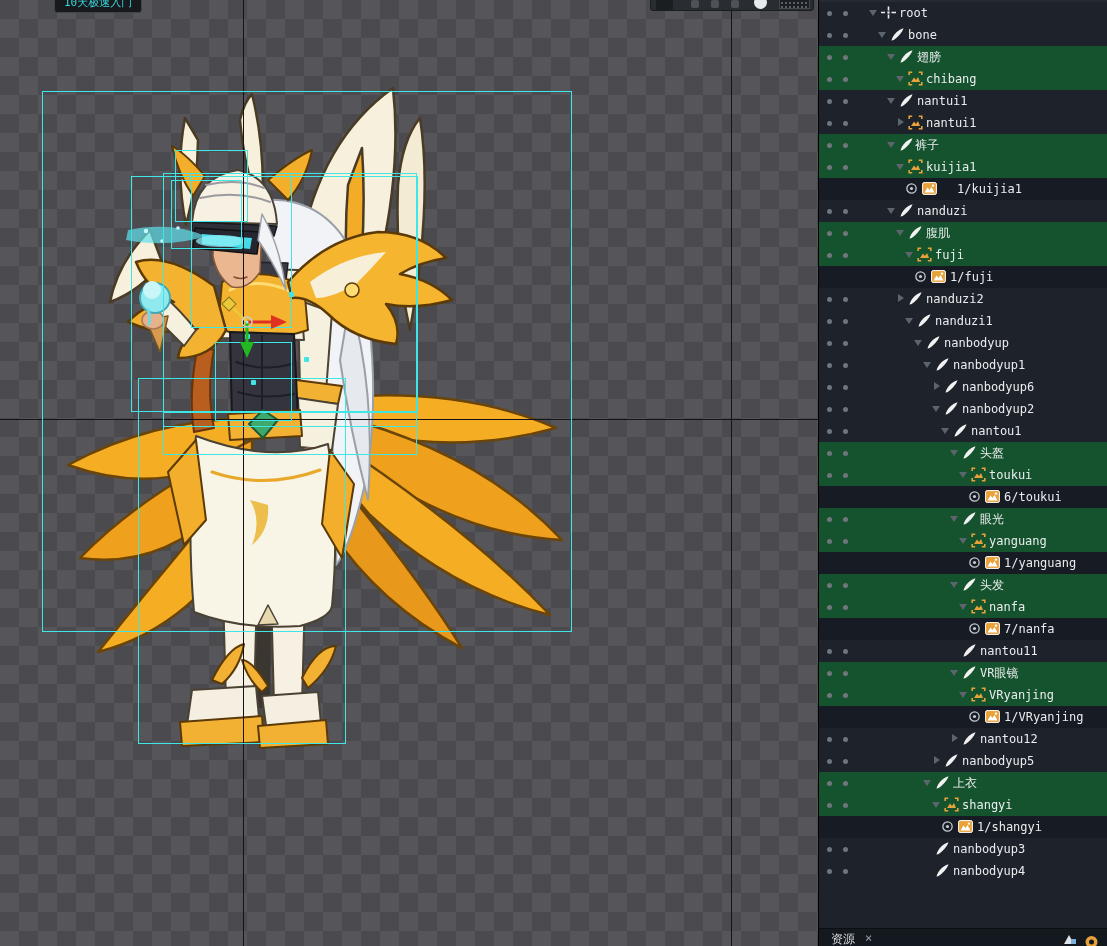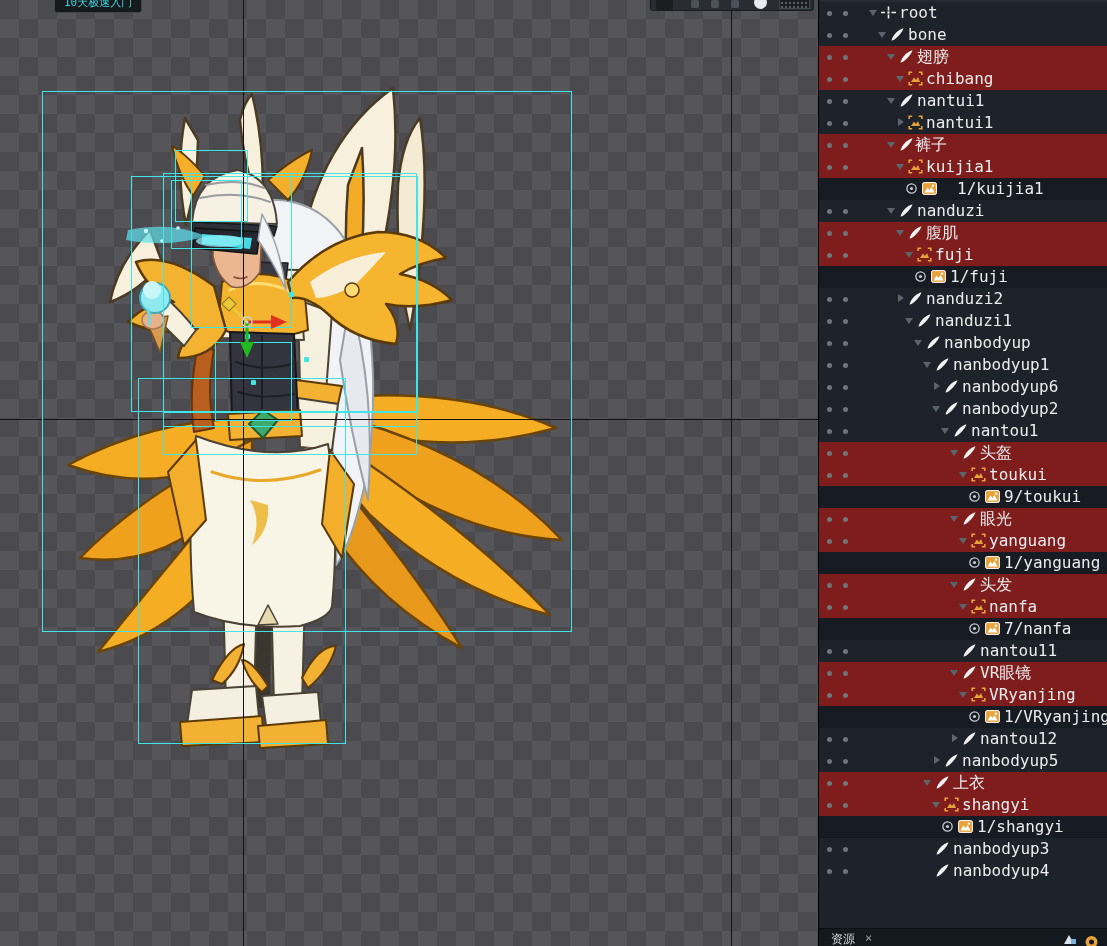--- a/index.html
+++ b/index.html
@@ -31,30 +31,30 @@
     border-radius:50%;}
   .minibar .mm{position:absolute;right:3px;top:3px;width:31px;height:13px;background:#1B1E22;
     border:1px solid #45494e;
     background-image:radial-gradient(#5a5f66 1px,transparent 1.2px);background-size:4px 4px;}
   
   .panel{position:absolute;left:818px;top:0;width:289px;height:946px;background:#1D222B;
     border-left:1px solid #000;}
   .panel-topstrip{height:2px;background:#262B33;}
   .tree{position:relative;width:100%;height:926px;overflow:hidden;}
   .trow{position:relative;height:22px;width:100%;}
-  .trow.sel{background:#7f1d1d;}
+  .trow.sel{background:#14532d;}
   .trow.att{background:#171B23;}
   .dot{position:absolute;top:9px;width:5px;height:5px;border-radius:50%;background:#71757C;}
   .arw{position:absolute;top:8px;width:0;height:0;}
   .arw-d{border-left:4.5px solid transparent;border-right:4.5px solid transparent;
          border-top:6px solid #5D656C;}
   .arw-r{top:6px;border-top:4.5px solid transparent;border-bottom:4.5px solid transparent;
          border-left:6px solid #5D656C;}
   .ticon{position:absolute;top:3px;}
-  .tlabel{position:absolute;top:0;line-height:22px;font-size:16px;color:#EAECEE;white-space:nowrap;}
+  .tlabel{position:absolute;top:0;line-height:22px;font-size:12px;color:#EAECEE;white-space:nowrap;}
   .bottombar{position:absolute;left:0;bottom:0;width:100%;height:18px;background:#14181F;
     border-top:1px solid #0C0F14;}
   .btab{position:absolute;left:12px;top:2px;color:#D6DADF;font-size:12px;}
   .bclose{position:absolute;left:46px;top:2px;color:#9aa0a7;font-size:12px;}
   .bico{position:absolute;top:3px;}
 </style>
 </head>
 <body>
 
 <div class="app">
@@ -430,21 +430,21 @@
         <div class="trow att">
           <svg class="ticon" style="left:149px;top:4px" width="13" height="13" viewBox="0 0 14 14">
             <circle cx="7" cy="7" r="5" fill="none" stroke="#C6CBD1" stroke-width="1.4"></circle>
             <circle cx="7" cy="7" r="1.7" fill="#C6CBD1"></circle>
           </svg>
           <svg class="ticon" style="left:166px" width="15" height="15" viewBox="0 0 15 15">
             <rect x="0.6" y="1.6" width="13.8" height="11.8" rx="1.5" fill="#E8A23A" stroke="#FFF" stroke-width="1"></rect>
             <path d="M2.5,11.5 L5.5,6.5 L7.5,9 L9.5,6 L12.5,11.5 Z" fill="#FFFFFF"></path>
             <circle cx="11" cy="4.6" r="1.2" fill="#FFFFFF"></circle>
           </svg>
-          <span class="tlabel" style="left:185px">9/toukui</span>
+          <span class="tlabel" style="left:185px">6/toukui</span>
         </div>
         <div class="trow sel">
           <span class="dot" style="left:8px"></span>
           <span class="dot" style="left:24px"></span>
           <span class="arw arw-d" style="left:131px"></span>
           <svg class="ticon" style="left:143px" width="15" height="15" viewBox="0 0 15 15">
             <path d="M1.5,13.5 C3,7.5 8,3 13.5,1.2 C12,5.5 7.5,11 3,13.2 Z" fill="#F2F2F2"></path>
           </svg>
           <span class="tlabel" style="left:161px">眼光</span>
         </div>

